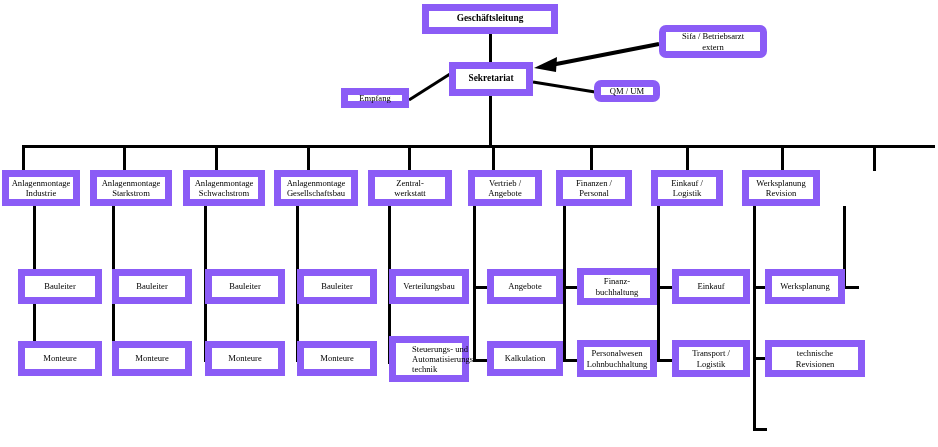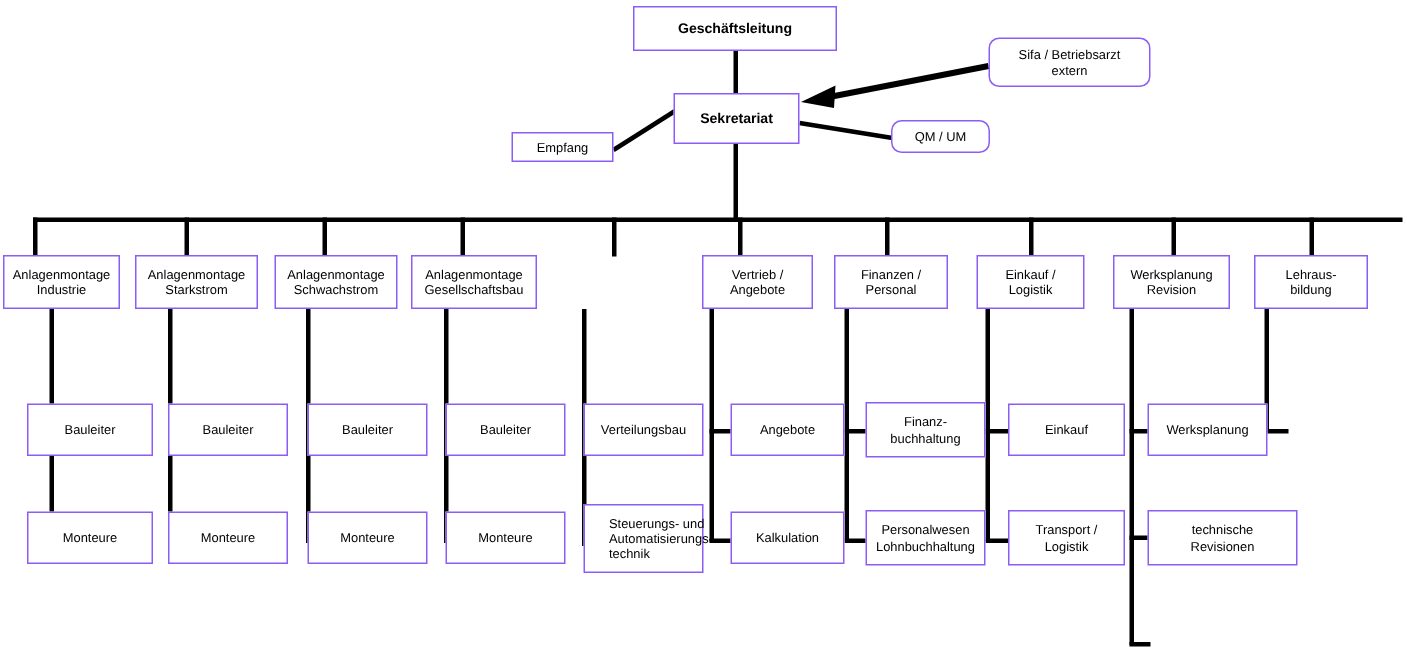--- a/index.html
+++ b/index.html
@@ -13,32 +13,33 @@
   #chart-canvas {
     position: relative;
     width: 938px;
     height: 447px;
     background: #ffffff;
     overflow: hidden;
   }
   .node {
     position: absolute;
     box-sizing: border-box;
-    border: 1px solid #8b5cf6;
+    border: 7px solid #8b5cf6;
     background: #ffffff;
     color: #000000;
     display: flex;
     align-items: center;
     justify-content: center;
     text-align: center;
     line-height: 1.18;
     font-size: 8.6px;
     padding: 1px 2px;
     z-index: 3;
     white-space: pre-line;
+    font-family: Liberation Serif, serif;
   }
   .node.bold {
     font-weight: bold;
     font-size: 9.4px;
   }
   .node.rounded {
     border-radius: 7px;
   }
   .node.left-text {
     justify-content: flex-start;
@@ -124,20 +125,22 @@
   <div class="line v" style="left:307px; top:145px; height:26px;"></div>
   <div class="node" style="left:274px; top:170px; width:84px; height:36px;">Anlagenmontage
 Gesellschaftsbau</div>
   <div class="line v" style="left:296px; top:206px; height:155px;"></div>
   <div class="line h" style="left:296px; top:286px; width:16px;"></div>
   <div class="node" style="left:297px; top:269px; width:80px; height:35px;">Bauleiter</div>
   <div class="line h" style="left:296px; top:359px; width:16px;"></div>
   <div class="node" style="left:297px; top:341px; width:80px; height:35px;">Monteure</div>
 
   <div class="line v" style="left:408px; top:145px; height:26px;"></div>
+  <div class="node" style="left:368px; top:170px; width:84px; height:36px;">Zentral-
+werkstatt</div>
   <div class="line v" style="left:388px; top:206px; height:157px;"></div>
   <div class="line h" style="left:388px; top:286px; width:16px;"></div>
   <div class="node" style="left:389px; top:269px; width:80px; height:35px;">Verteilungsbau</div>
   <div class="line h" style="left:388px; top:361px; width:16px;"></div>
   <div class="node left-text" style="left:389px; top:336px; width:80px; height:46px;">Steuerungs- und
 Automatisierungs-
 technik</div>
 
   <div class="line v" style="left:492px; top:145px; height:26px;"></div>
   <div class="node" style="left:468px; top:170px; width:74px; height:36px;">Vertrieb /
@@ -174,18 +177,16 @@
 Revision</div>
   <div class="line v" style="left:753px; top:206px; height:224px;"></div>
   <div class="line h" style="left:753px; top:286px; width:14px;"></div>
   <div class="node" style="left:765px; top:269px; width:80px; height:35px;">Werksplanung</div>
   <div class="line h" style="left:753px; top:357px; width:14px;"></div>
   <div class="node" style="left:765px; top:340px; width:100px; height:37px;">technische
 Revisionen</div>
   <div class="line h" style="left:753px; top:428px; width:14px;"></div>
 
   <div class="line v" style="left:873px; top:145px; height:26px;"></div>
-  <div class="node" style="left:836px; top:170px; width:76px; height:36px;">Lehraus-
-bildung</div>
   <div class="line v" style="left:843px; top:206px; height:82px;"></div>
   <div class="line h" style="left:843px; top:286px; width:16px;"></div>
 
 </div>
 
 </body></html>

